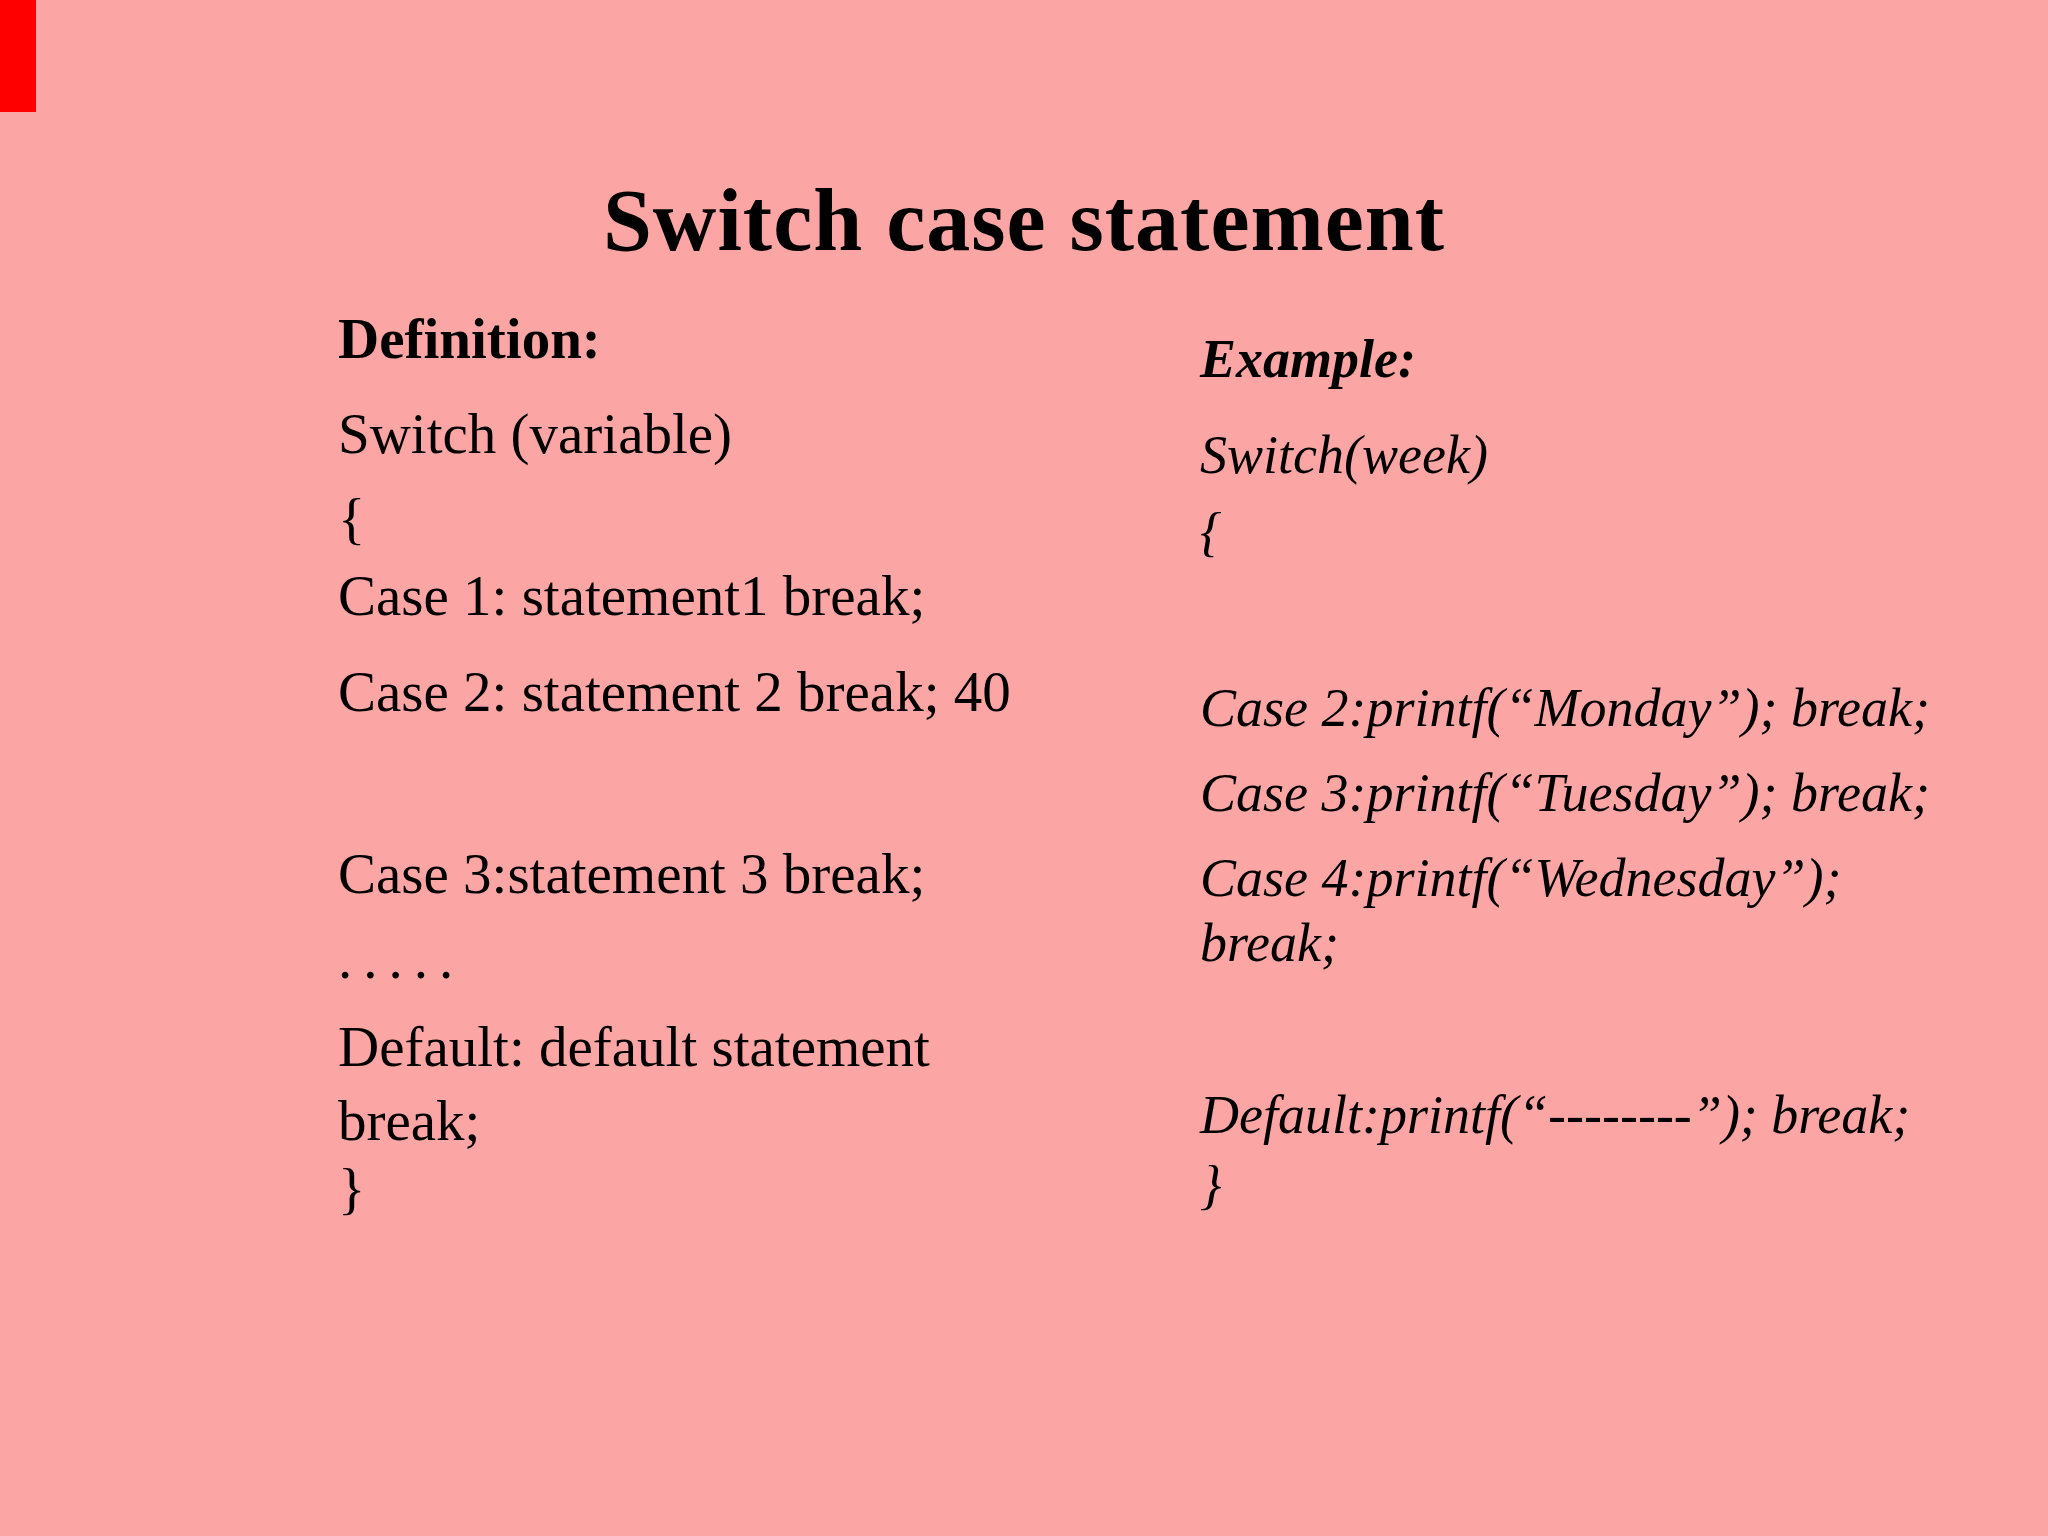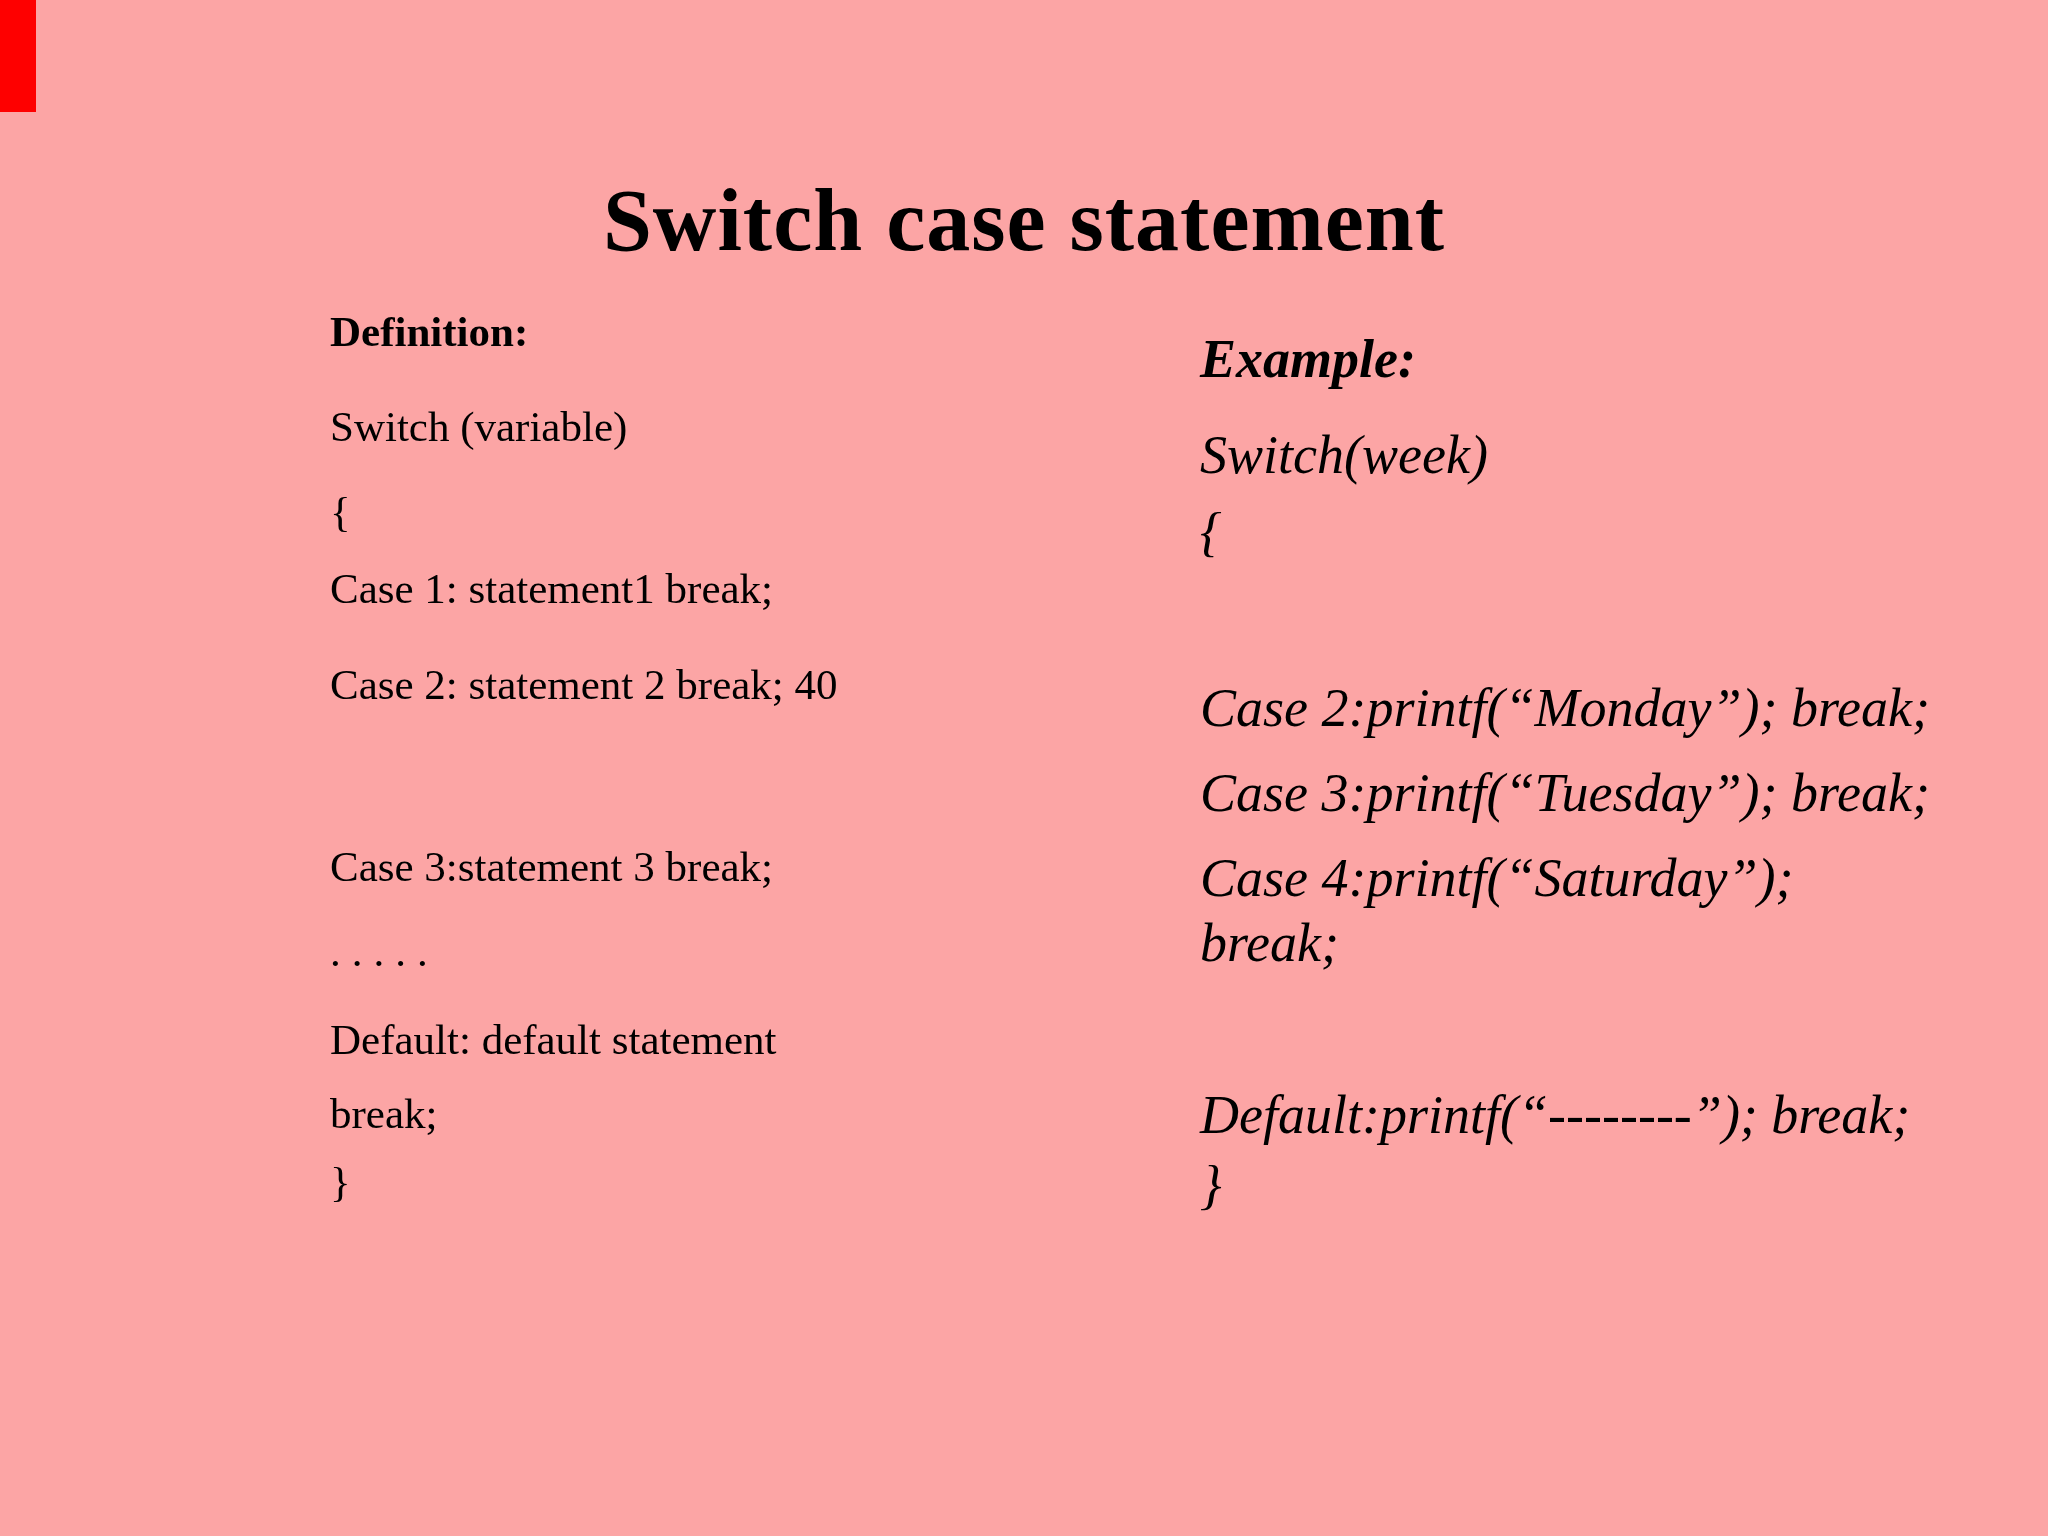--- a/index.html
+++ b/index.html
@@ -34,23 +34,23 @@
     line-height: 1;
     letter-spacing: 1px;
     white-space: nowrap;
   }
   .col {
     position: absolute;
     top: 0;
     height: 1536px;
   }
   .col-definition {
-    left: 330px;
+    left: 338px;
     width: 880px;
-    font-size: 43px;
+    font-size: 57px;
   }
   .col-example {
     left: 1200px;
     width: 848px;
     font-size: 54px;
     font-style: italic;
   }
   .line {
     position: absolute;
     left: 0;
@@ -85,19 +85,19 @@
     <div class="line" style="top:1092px">break;</div>
     <div class="line" style="top:1160px">}</div>
   </div>
 
   <div class="col col-example">
     <div class="line heading" style="top:332px">Example:</div>
     <div class="line" style="top:428px">Switch(week)</div>
     <div class="line" style="top:505px">{</div>
     <div class="line" style="top:681px">Case 2:printf(“Monday”); break;</div>
     <div class="line" style="top:766px">Case 3:printf(“Tuesday”); break;</div>
-    <div class="line" style="top:851px">Case 4:printf(“Saturday”);</div>
+    <div class="line" style="top:851px">Case 4:printf(“Wednesday”);</div>
     <div class="line" style="top:916px">break;</div>
     <div class="line" style="top:1088px">Default:printf(“--------”); break;</div>
     <div class="line" style="top:1158px">}</div>
   </div>
 
 </div>
 
 </body></html>

